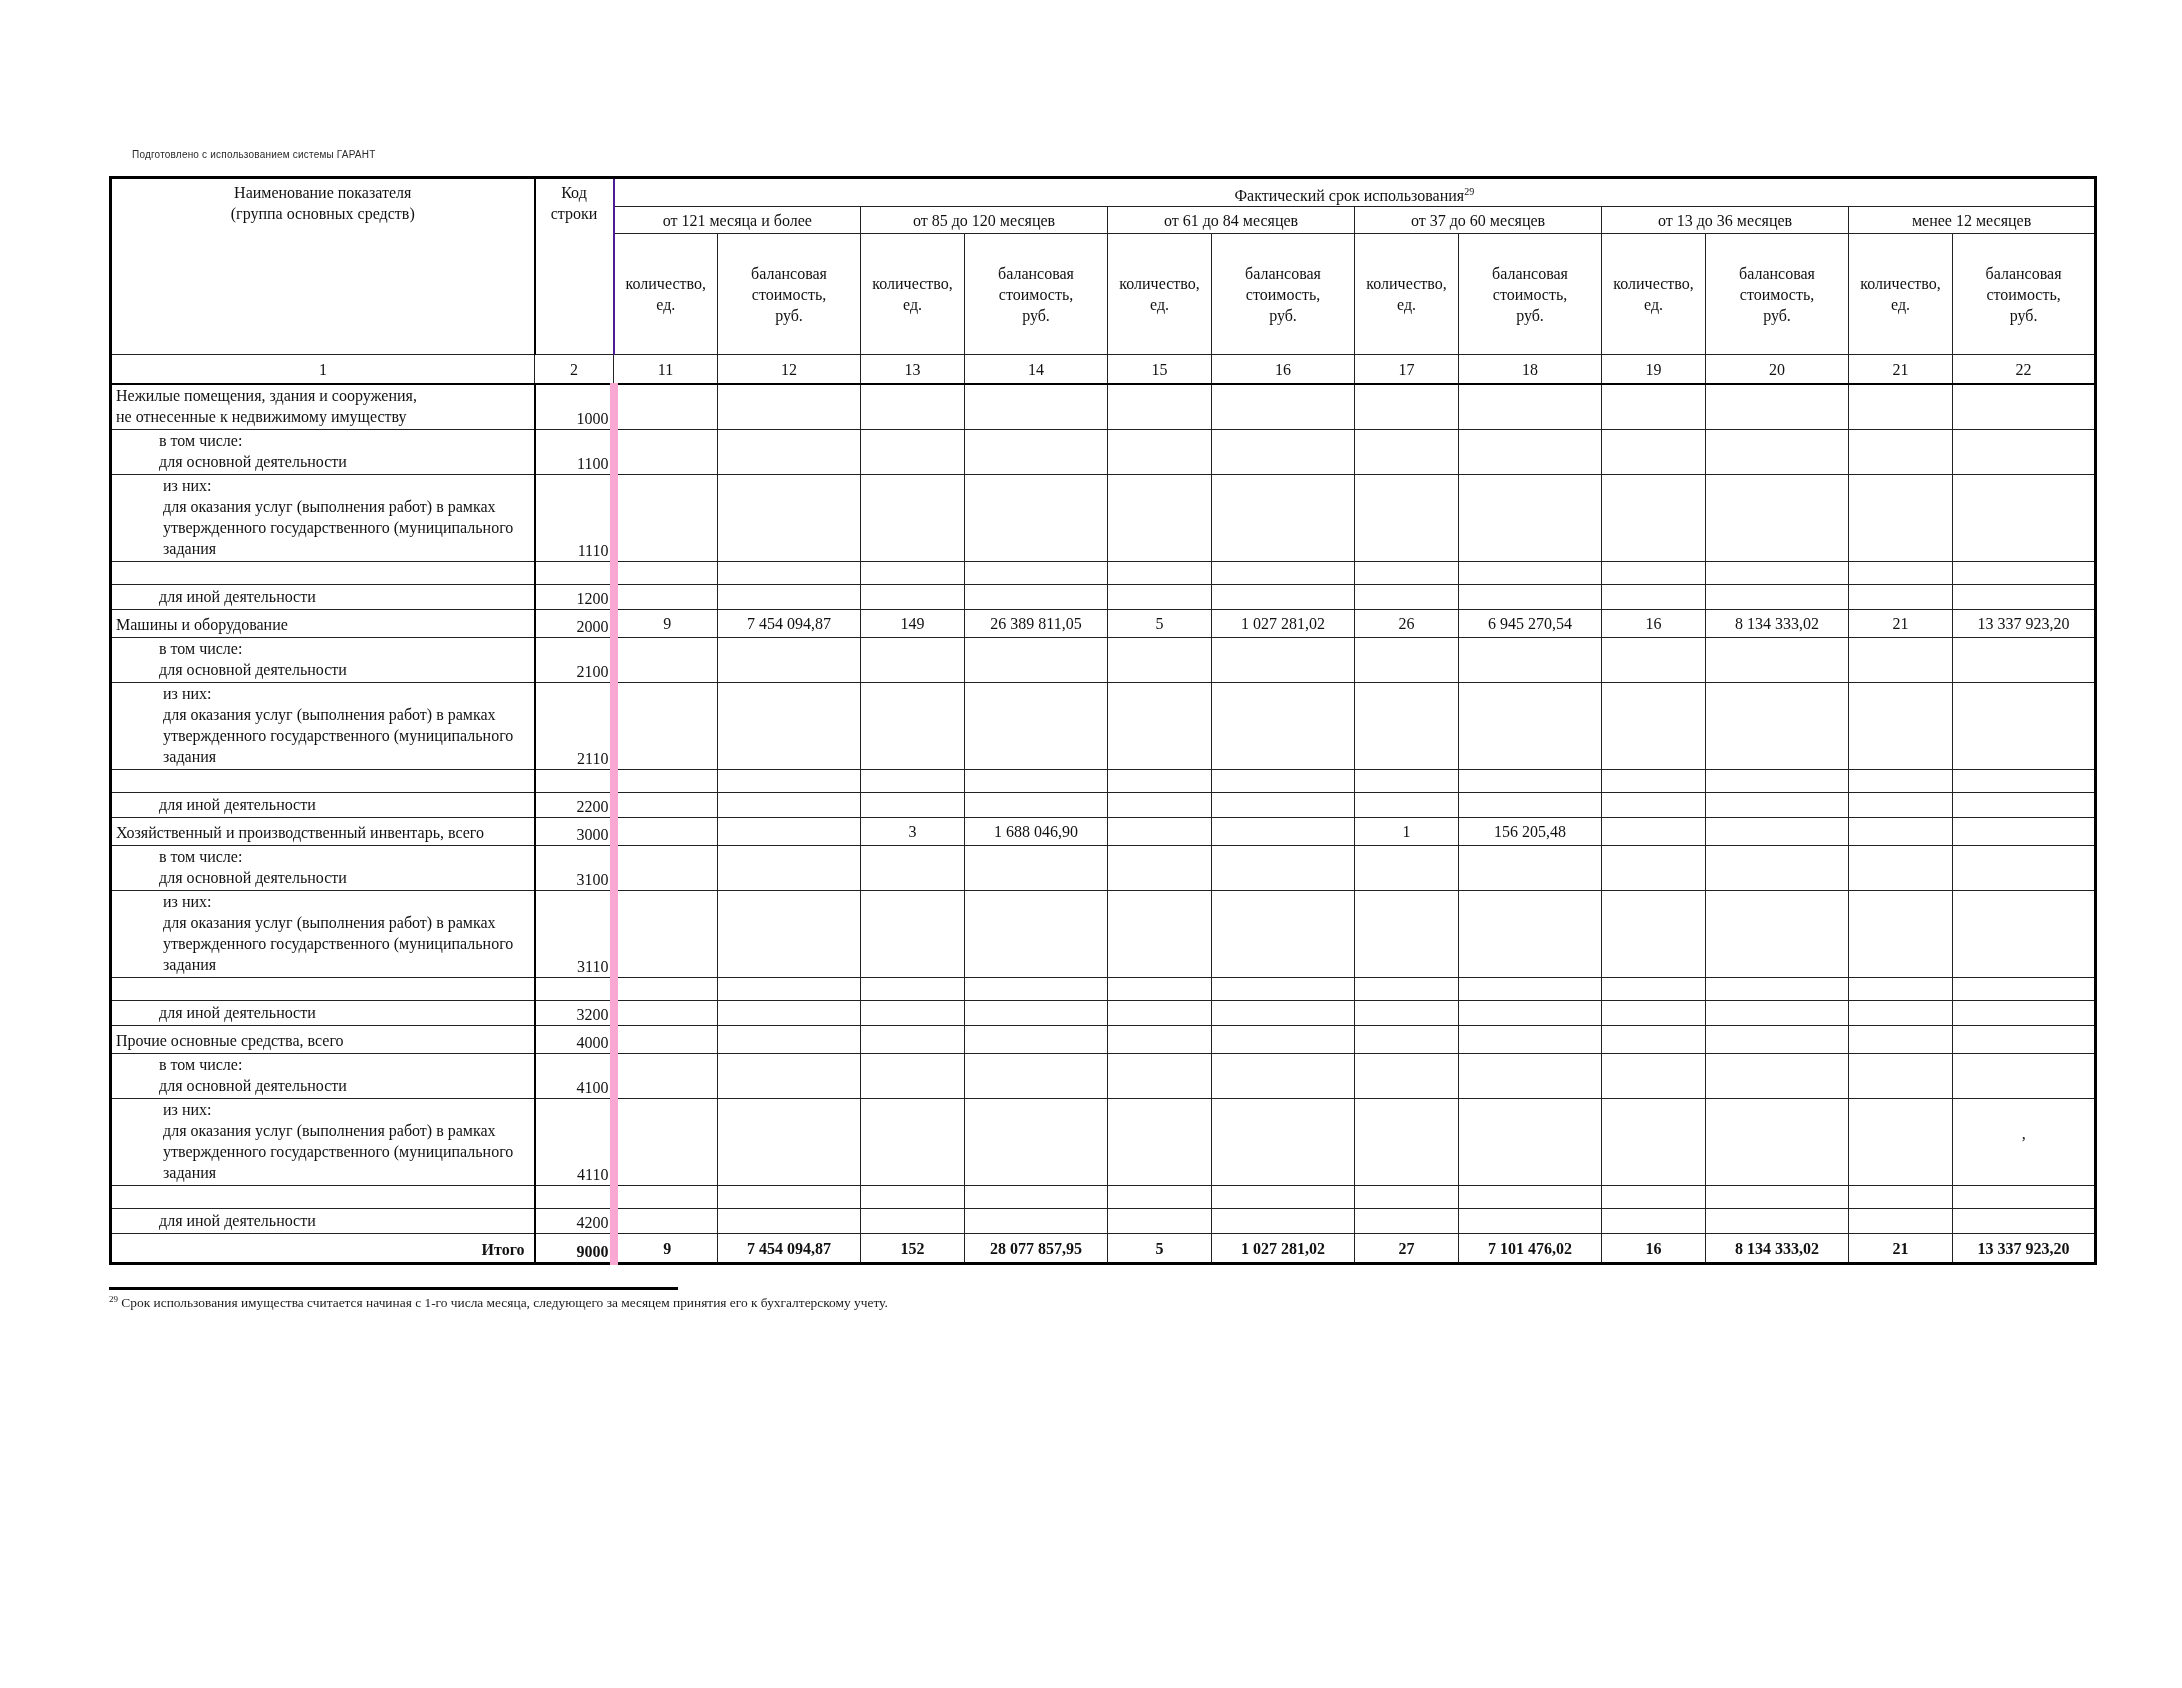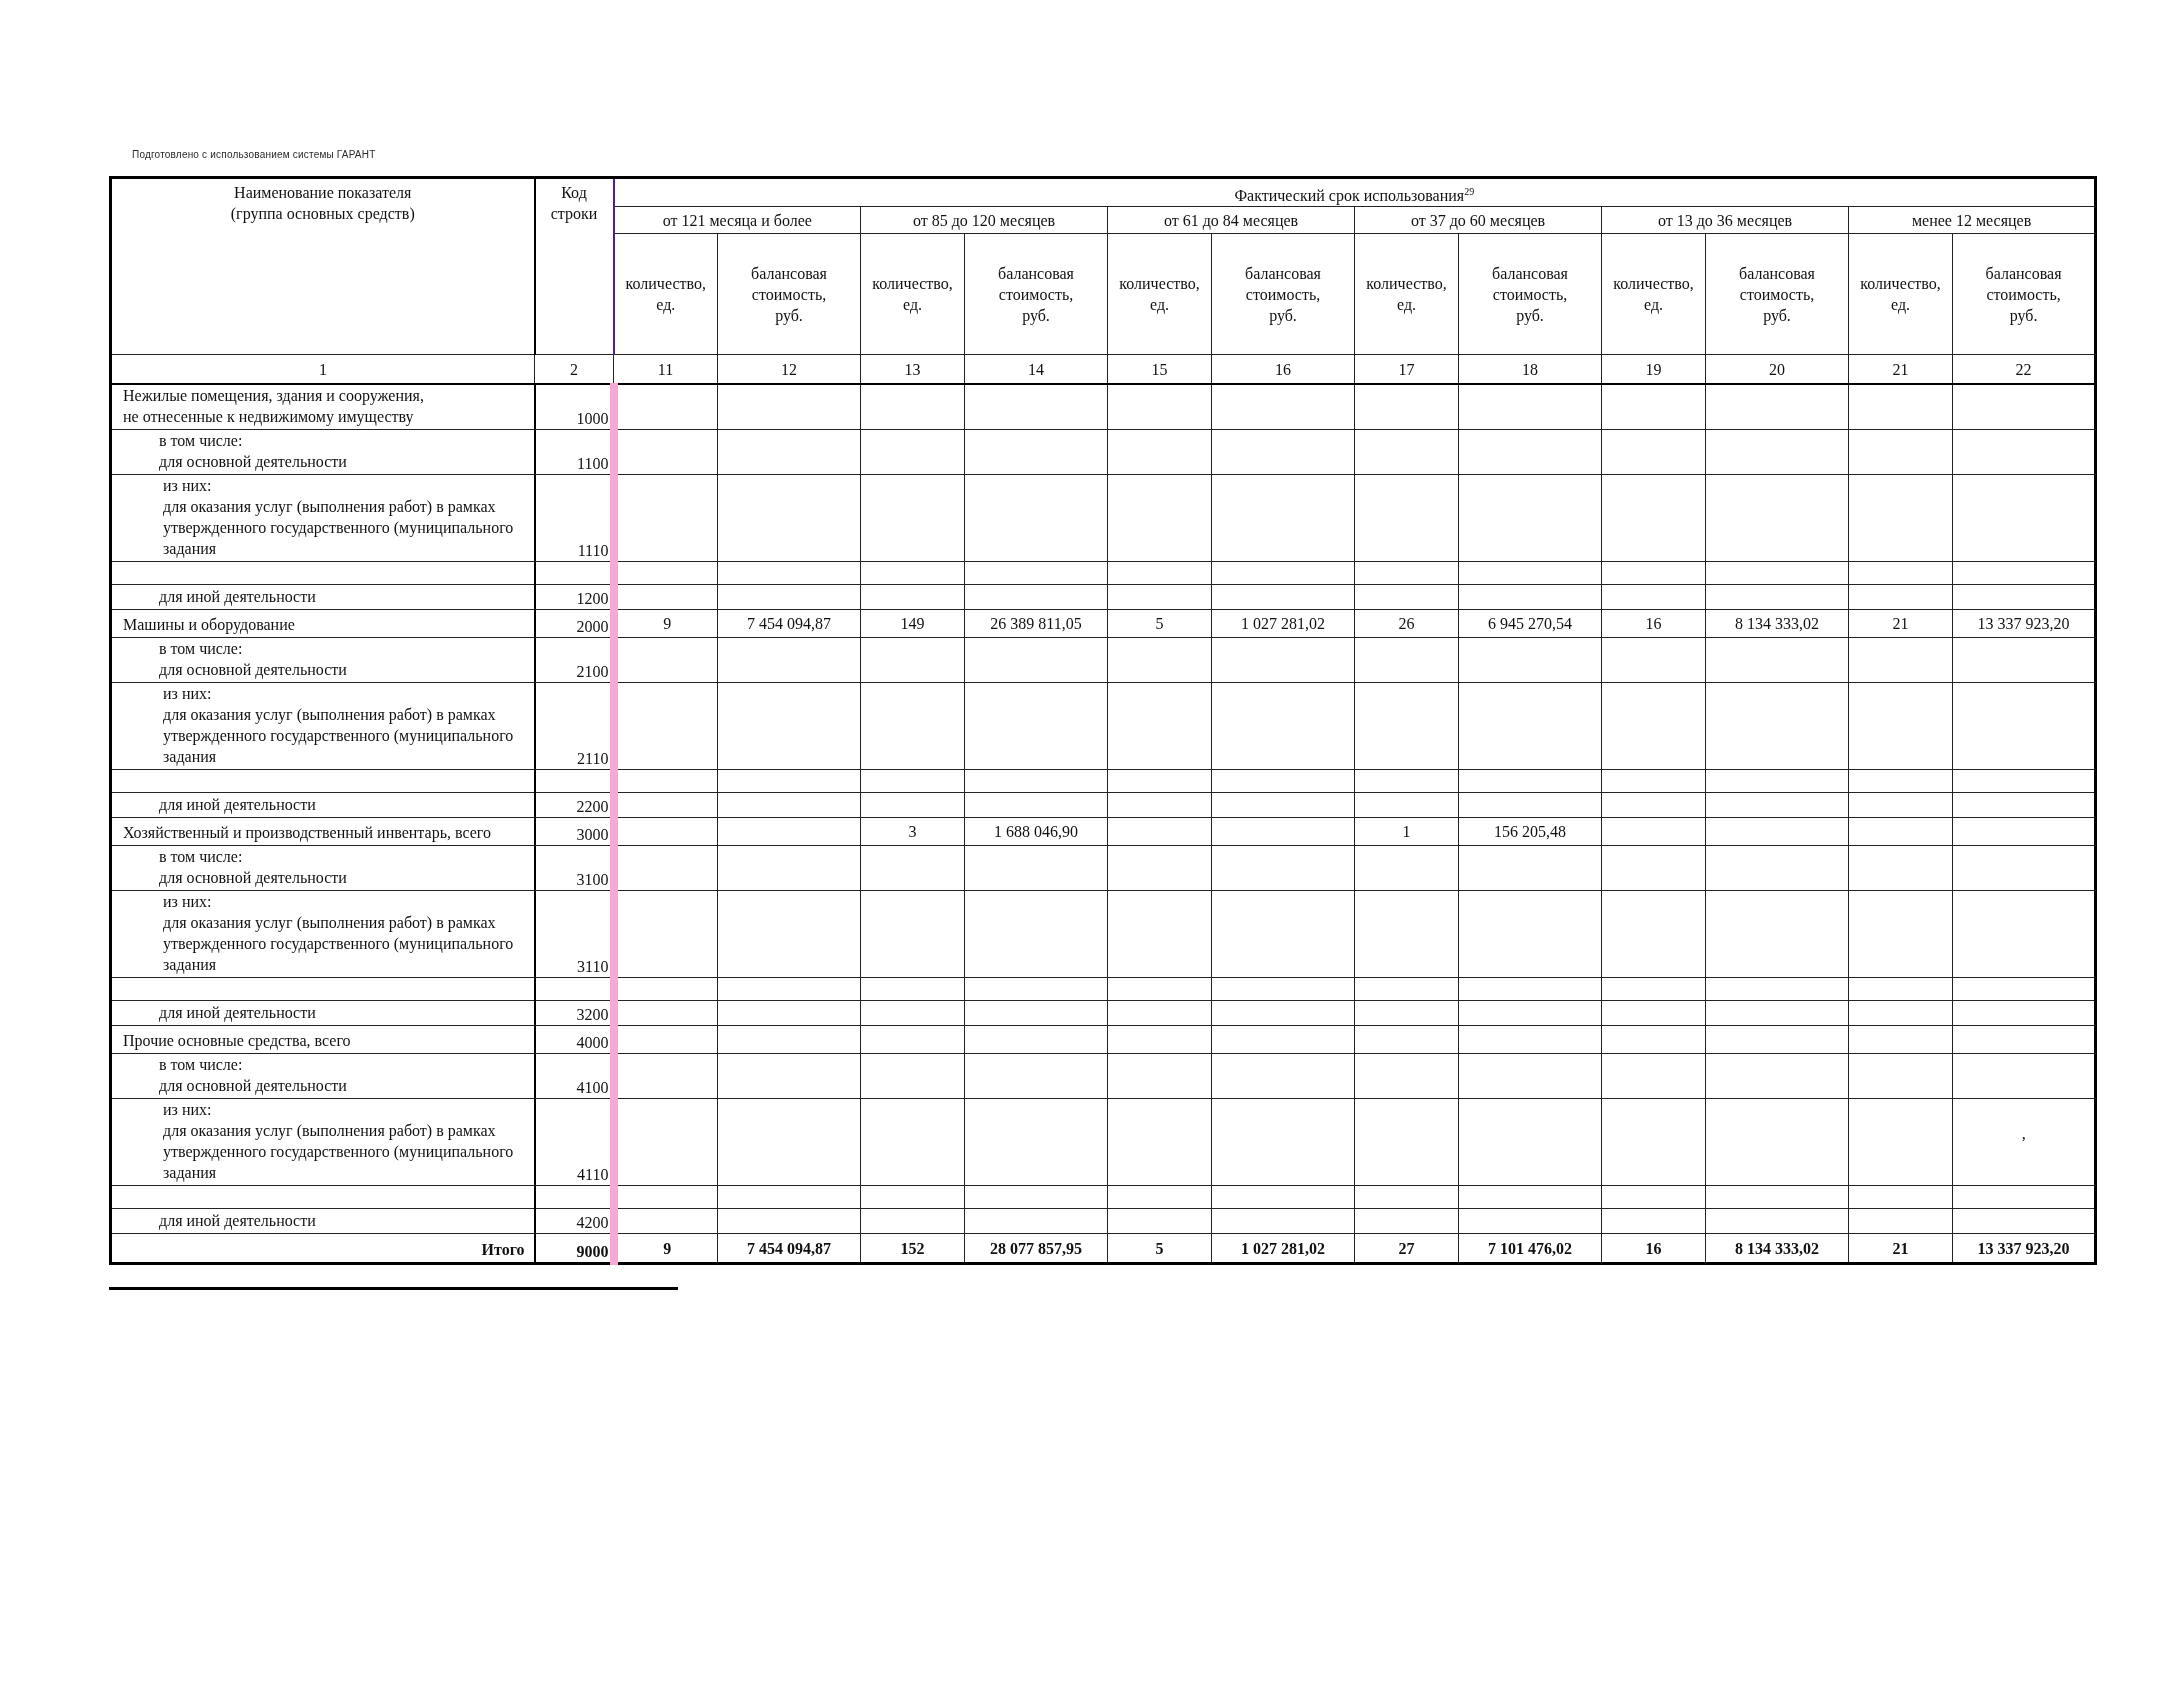--- a/index.html
+++ b/index.html
@@ -36,21 +36,21 @@
   .group-head{vertical-align:middle;}
   .sub-head{vertical-align:middle;white-space:pre-line;}
   .num-row td{height:28px;vertical-align:middle;}
   thead tr.num-row td{border-bottom:2px solid #000;}
   .name-cell{
     vertical-align:bottom;text-align:left;
     border-right:2px solid #000;
     padding-bottom:2px;
   }
   .name-line{white-space:nowrap;overflow:hidden;}
-  .indent-0 .name-line{padding-left:10px;}
+  .indent-0 .name-line{padding-left:3px;}
   .indent-1 .name-line{padding-left:46px;}
   .indent-2 .name-line{padding-left:50px;}
   .code-cell{
     vertical-align:bottom;text-align:right;
     border-right:8px solid #f9a8d4;
     padding-bottom:0;
   }
   .val-cell{text-align:center;vertical-align:middle;}
   tr.total td{font-weight:bold;}
   tr.total .name-cell{text-align:right;padding-right:5px;}
@@ -534,14 +534,15 @@
         <td class="val-cell">16</td>
         <td class="val-cell">8 134 333,02</td>
         <td class="val-cell">21</td>
         <td class="val-cell">13 337 923,20</td>
       </tr>
     </tbody>
 </table>
 
 <div class="footnote-block">
   <div class="footnote-rule"></div>
+  <div class="footnote-text"><sup>29</sup> <span>Срок использования имущества считается начиная с 1-го числа месяца, следующего за месяцем принятия его к бухгалтерскому учету.</span></div>
 </div>
 
 
 </body></html>

